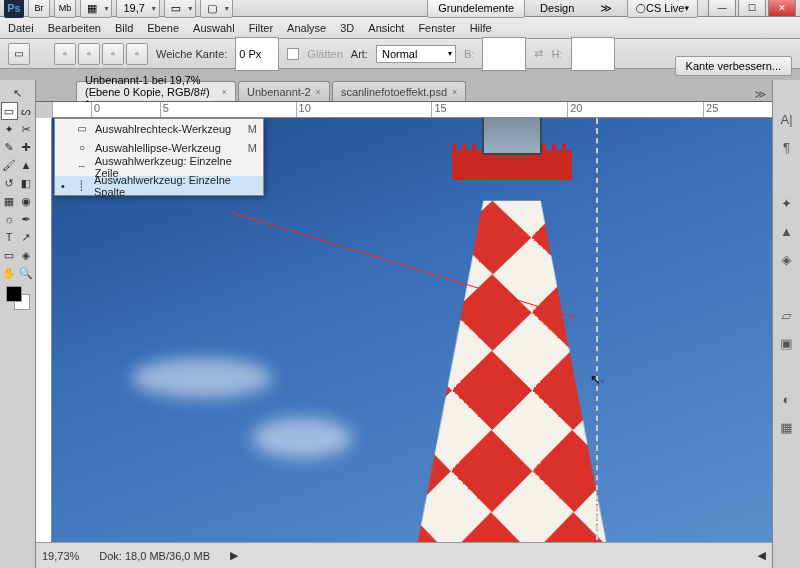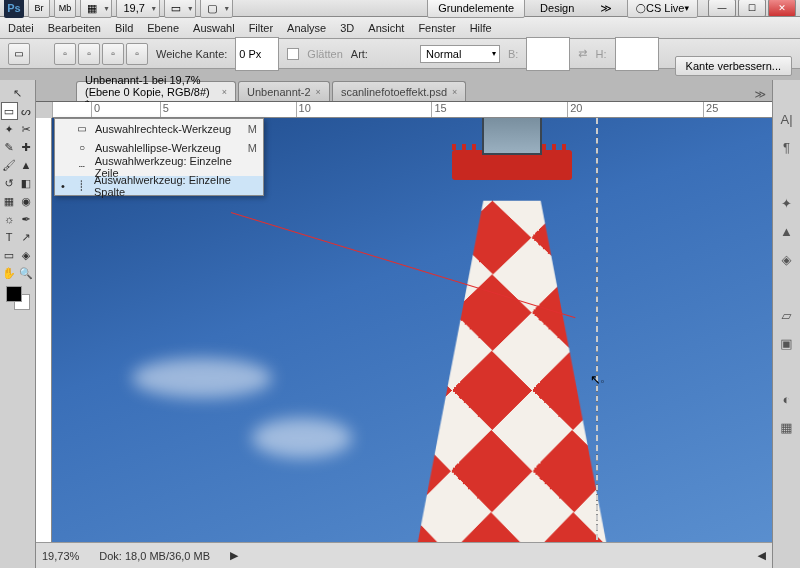--- a/index.html
+++ b/index.html
@@ -15,21 +15,21 @@
 .win-btns { display:flex; gap:2px; margin-left:6px; }
 .win-btn { width:28px; height:18px; border:1px solid #888; border-radius:2px; display:flex; align-items:center; justify-content:center; font-size:9px; background:linear-gradient(#f4f4f4,#d8d8d8); }
 .win-btn.close { background:linear-gradient(#e88,#c33); color:#fff; }
 .menubar { height:22px; background:linear-gradient(#eee,#ddd); border-bottom:1px solid #999; display:flex; align-items:center; padding:0 8px; gap:14px; }
 .menubar span { color:#222; }
 .optbar { height:30px; background:linear-gradient(#e6e6e6,#d6d6d6); border-bottom:1px solid #999; display:flex; align-items:center; padding:0 8px; gap:8px; }
 .opt-grp { display:flex; gap:2px; align-items:center; }
 .opt-ic { width:22px; height:22px; border:1px solid #999; background:linear-gradient(#f6f6f6,#dedede); border-radius:2px; display:flex; align-items:center; justify-content:center; font-size:10px; }
 .opt-lbl { color:#333; font-size:11px; }
 .opt-input { width:44px; height:34px; border:1px solid #999; background:#fff; padding:0 3px; font-size:11px; }
-.opt-sel { height:18px; border:1px solid #999; background:#fff; padding:0 18px 0 5px; display:flex; align-items:center; position:relative; min-width:80px;margin-left:44px; }
+.opt-sel { height:18px; border:1px solid #999; background:#fff; padding:0 18px 0 5px; display:flex; align-items:center; position:relative; min-width:80px; }
 .opt-sel::after { content:"▾"; position:absolute; right:3px; font-size:8px; }
 .opt-btn { height:20px; padding:0 10px; border:1px solid #999; background:linear-gradient(#f6f6f6,#dedede); border-radius:2px; display:flex; align-items:center;margin-top:24px; }
 .disabled { color:#9a9a9a; }
 .workspace { position:absolute; top:80px; left:0; right:0; bottom:0; display:flex; }
 .toolbox { width:36px; background:#d0d0d0; border-right:1px solid #888; display:flex; flex-direction:column; align-items:center; padding-top:4px; gap:0; }
 .tool-row { display:flex; }
 .tool { width:17px; height:18px; display:flex; align-items:center; justify-content:center; font-size:11px; color:#333; position:relative; }
 .tool.sel { background:#fff; border:1px solid #666; }
 .swatch { width:24px; height:24px; position:relative; margin-top:4px; }
 .swatch .fg { position:absolute; top:0; left:0; width:16px; height:16px; background:#000; border:1px solid #999; }

